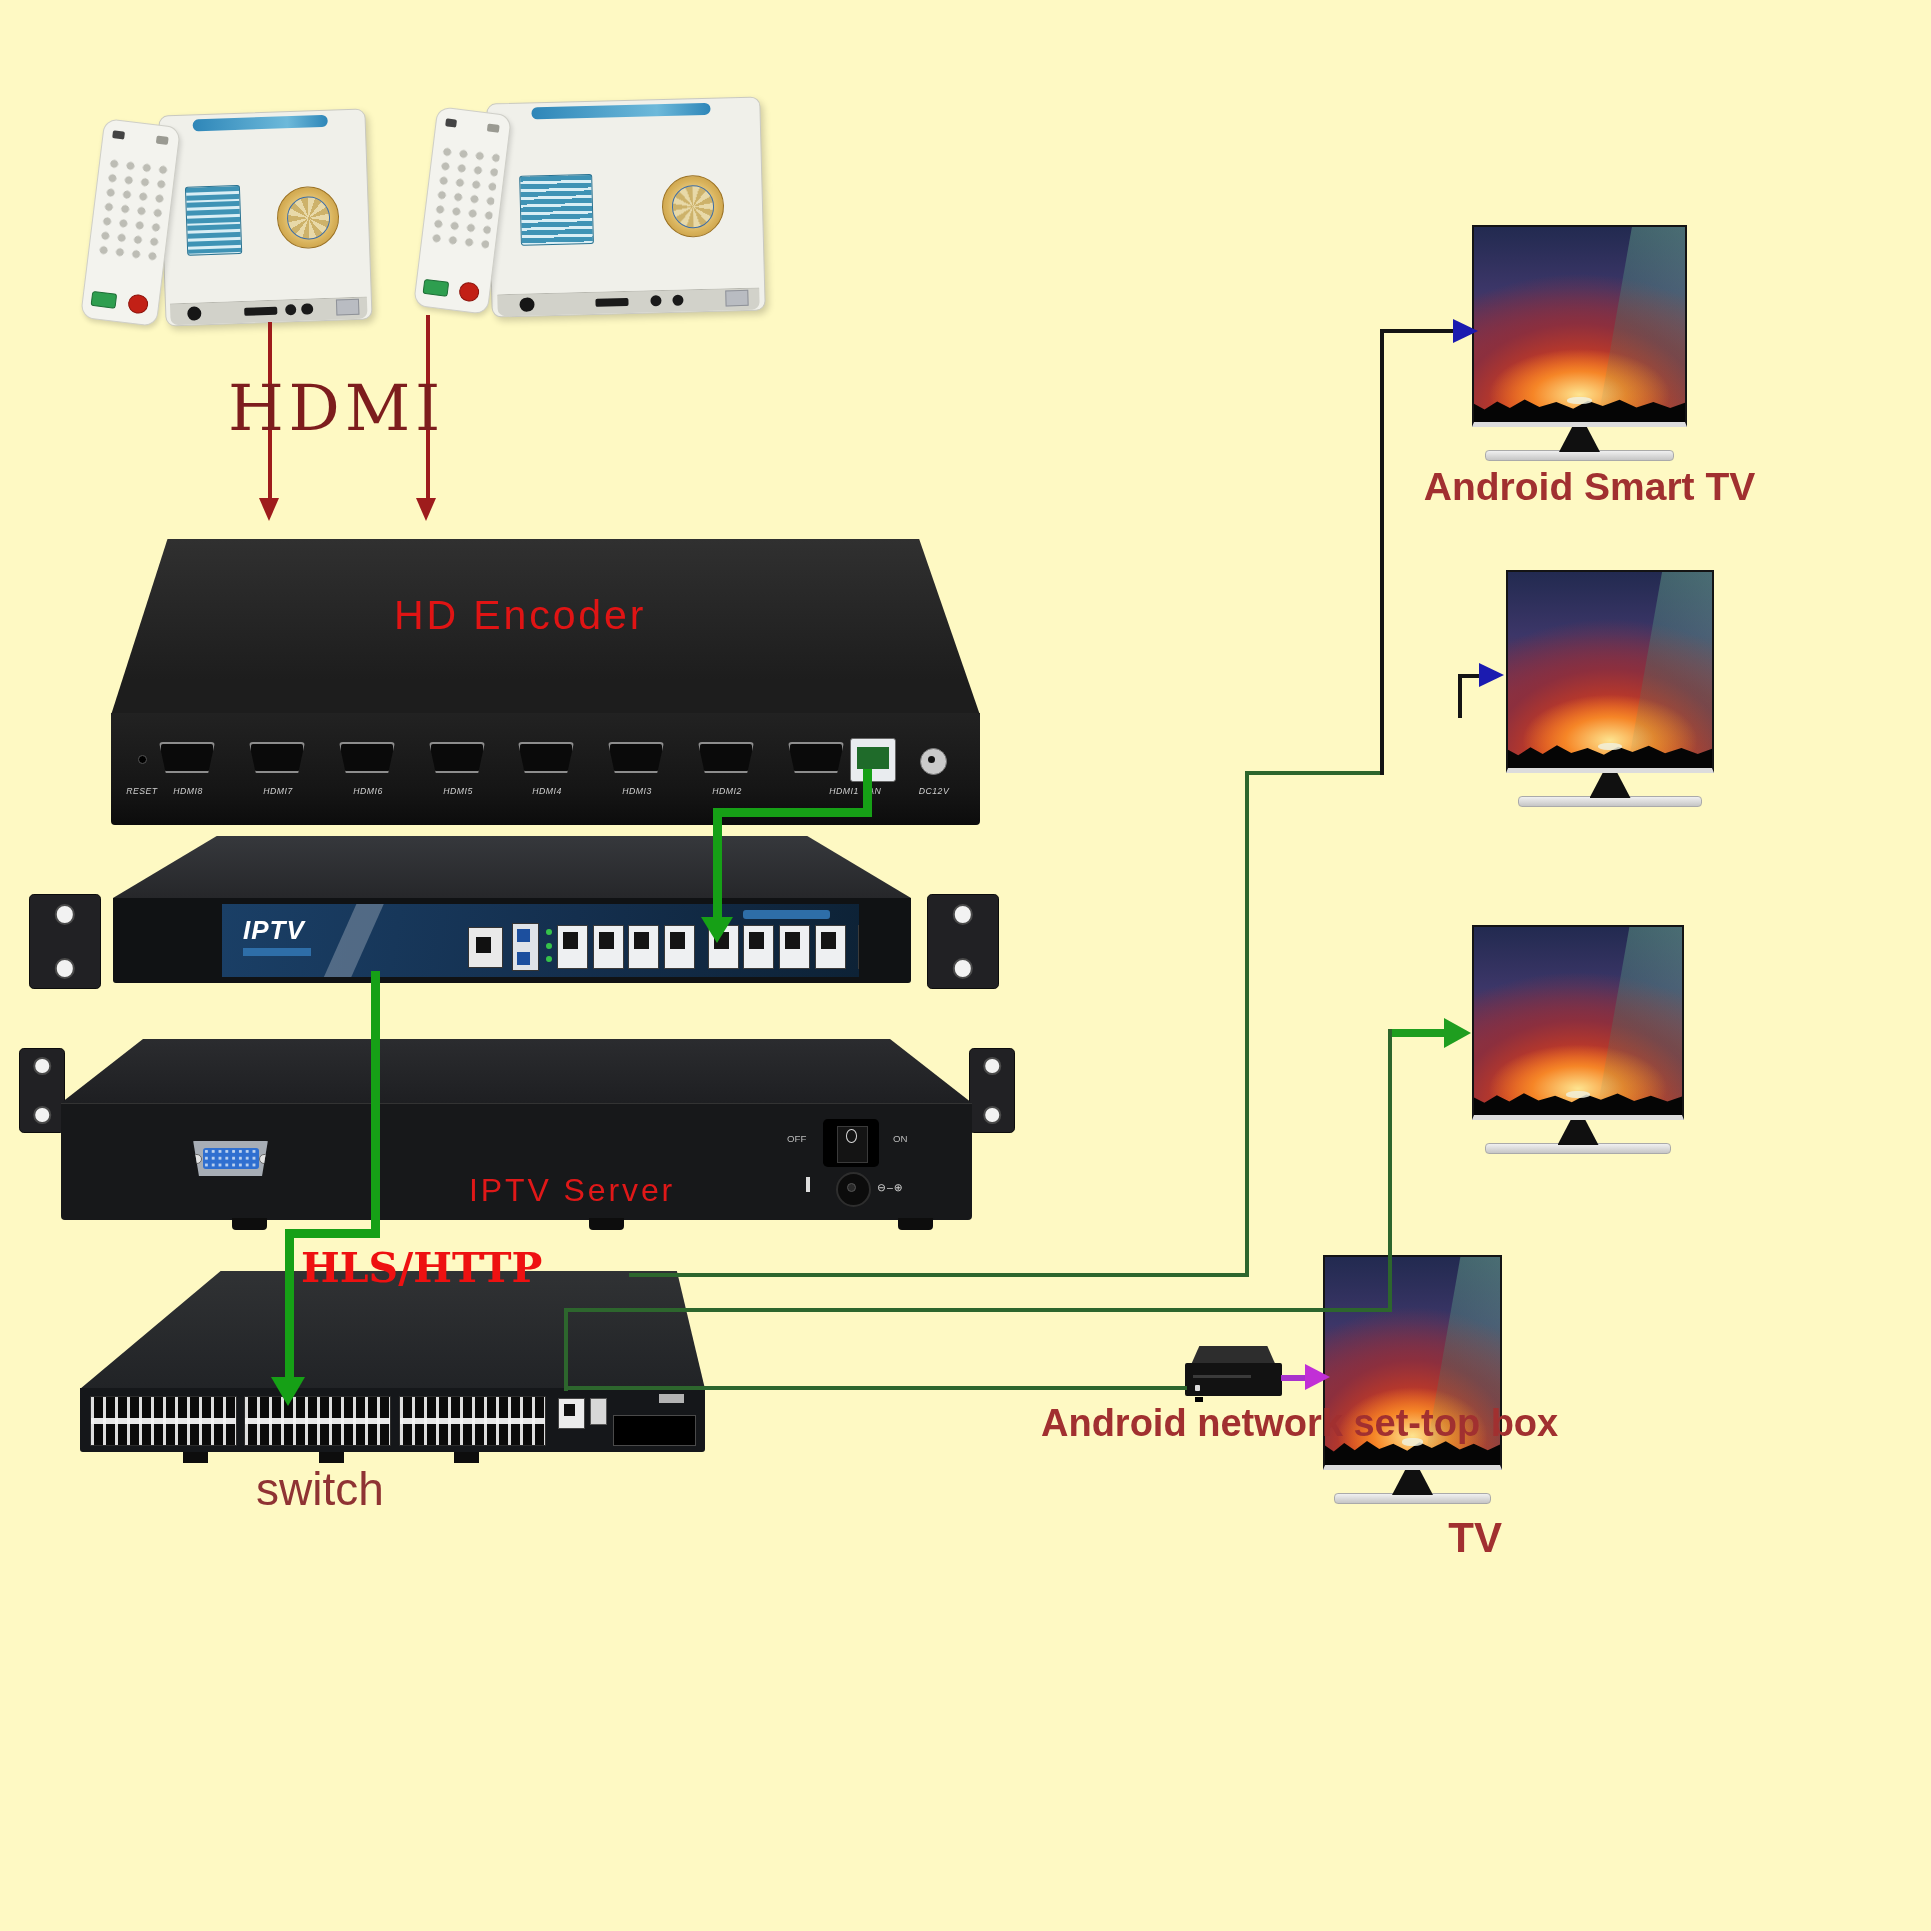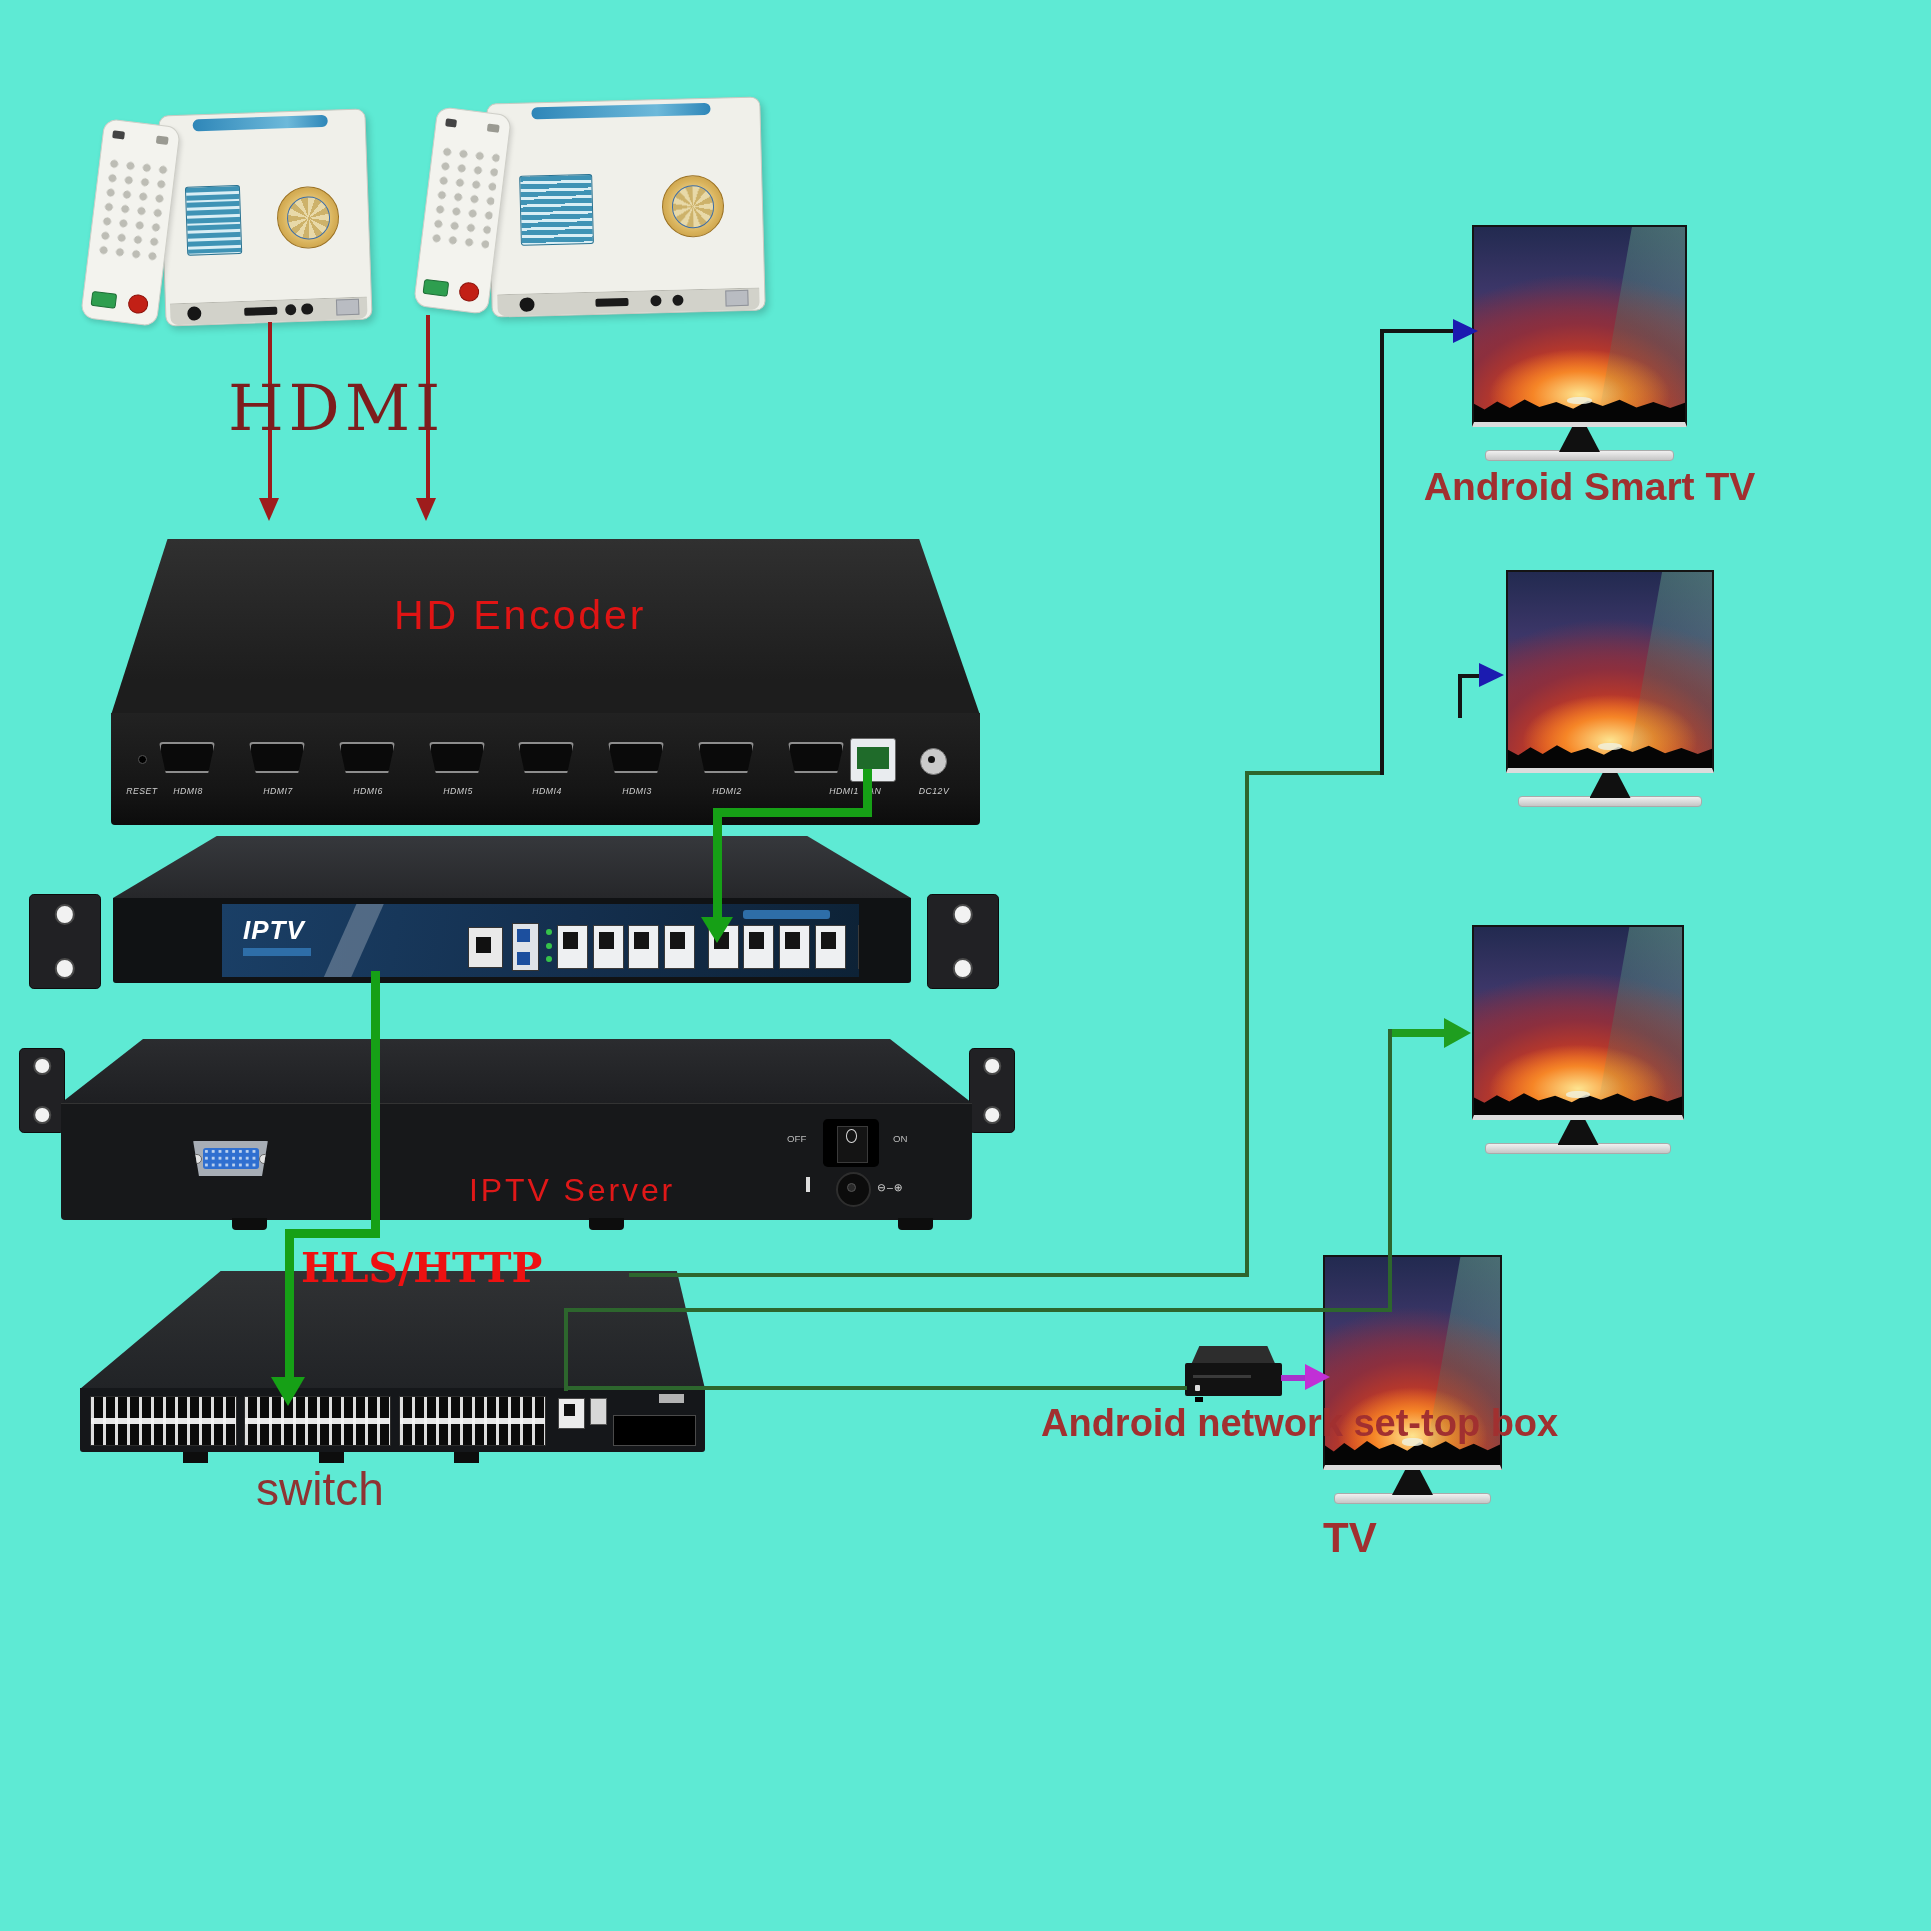--- a/index.html
+++ b/index.html
@@ -1,16 +1,16 @@
 <!DOCTYPE html>
 <html><head>
 <meta charset="utf-8">
 <style>
   html,body{margin:0;padding:0;background:#fff;}
-  .canvas{position:relative;width:1931px;height:1931px;background:#5eead4;overflow:hidden;
+  .canvas{position:relative;width:1931px;height:1931px;background:#fef9c3;overflow:hidden;
           font-family:"Liberation Sans",sans-serif;}
   .ln{position:absolute;z-index:30;}
   .tri{position:absolute;width:0;height:0;z-index:31;}
   .lbl{position:absolute;z-index:40;white-space:nowrap;}
   
   .remote{position:absolute;background:#f3f3ee;border:1.9px solid #cfcfc8;border-radius:13.5px;
           box-shadow:1.9px 2.9px 5.8px rgba(0,0,0,.15);z-index:12;}
   .remote .btns{position:absolute;left:8%;top:18%;right:8%;height:52%;
       background-image:radial-gradient(circle,#bdbdb5 34%,transparent 38%);
       background-size:16.4px 14.5px;}
@@ -399,16 +399,16 @@
     <div class="base"></div>
   </div>
 
   <div class="tv" style="left:1323px;top:1255px;width:179px;">
     <div class="screen" style="height:215px;">
         <span class="glow"></span>
       </div>
     <div class="neck"></div>
     <div class="base"></div>
   </div>
-  <div class="lbl dk-red" style="left:1323px;top:1514px;width:179px;text-align:left;font-size:42px;">TV</div>
+  <div class="lbl dk-red" style="left:1323px;top:1514px;width:179px;text-align:right;font-size:42px;">TV</div>
 
 </div>
 
 
 </body></html>

